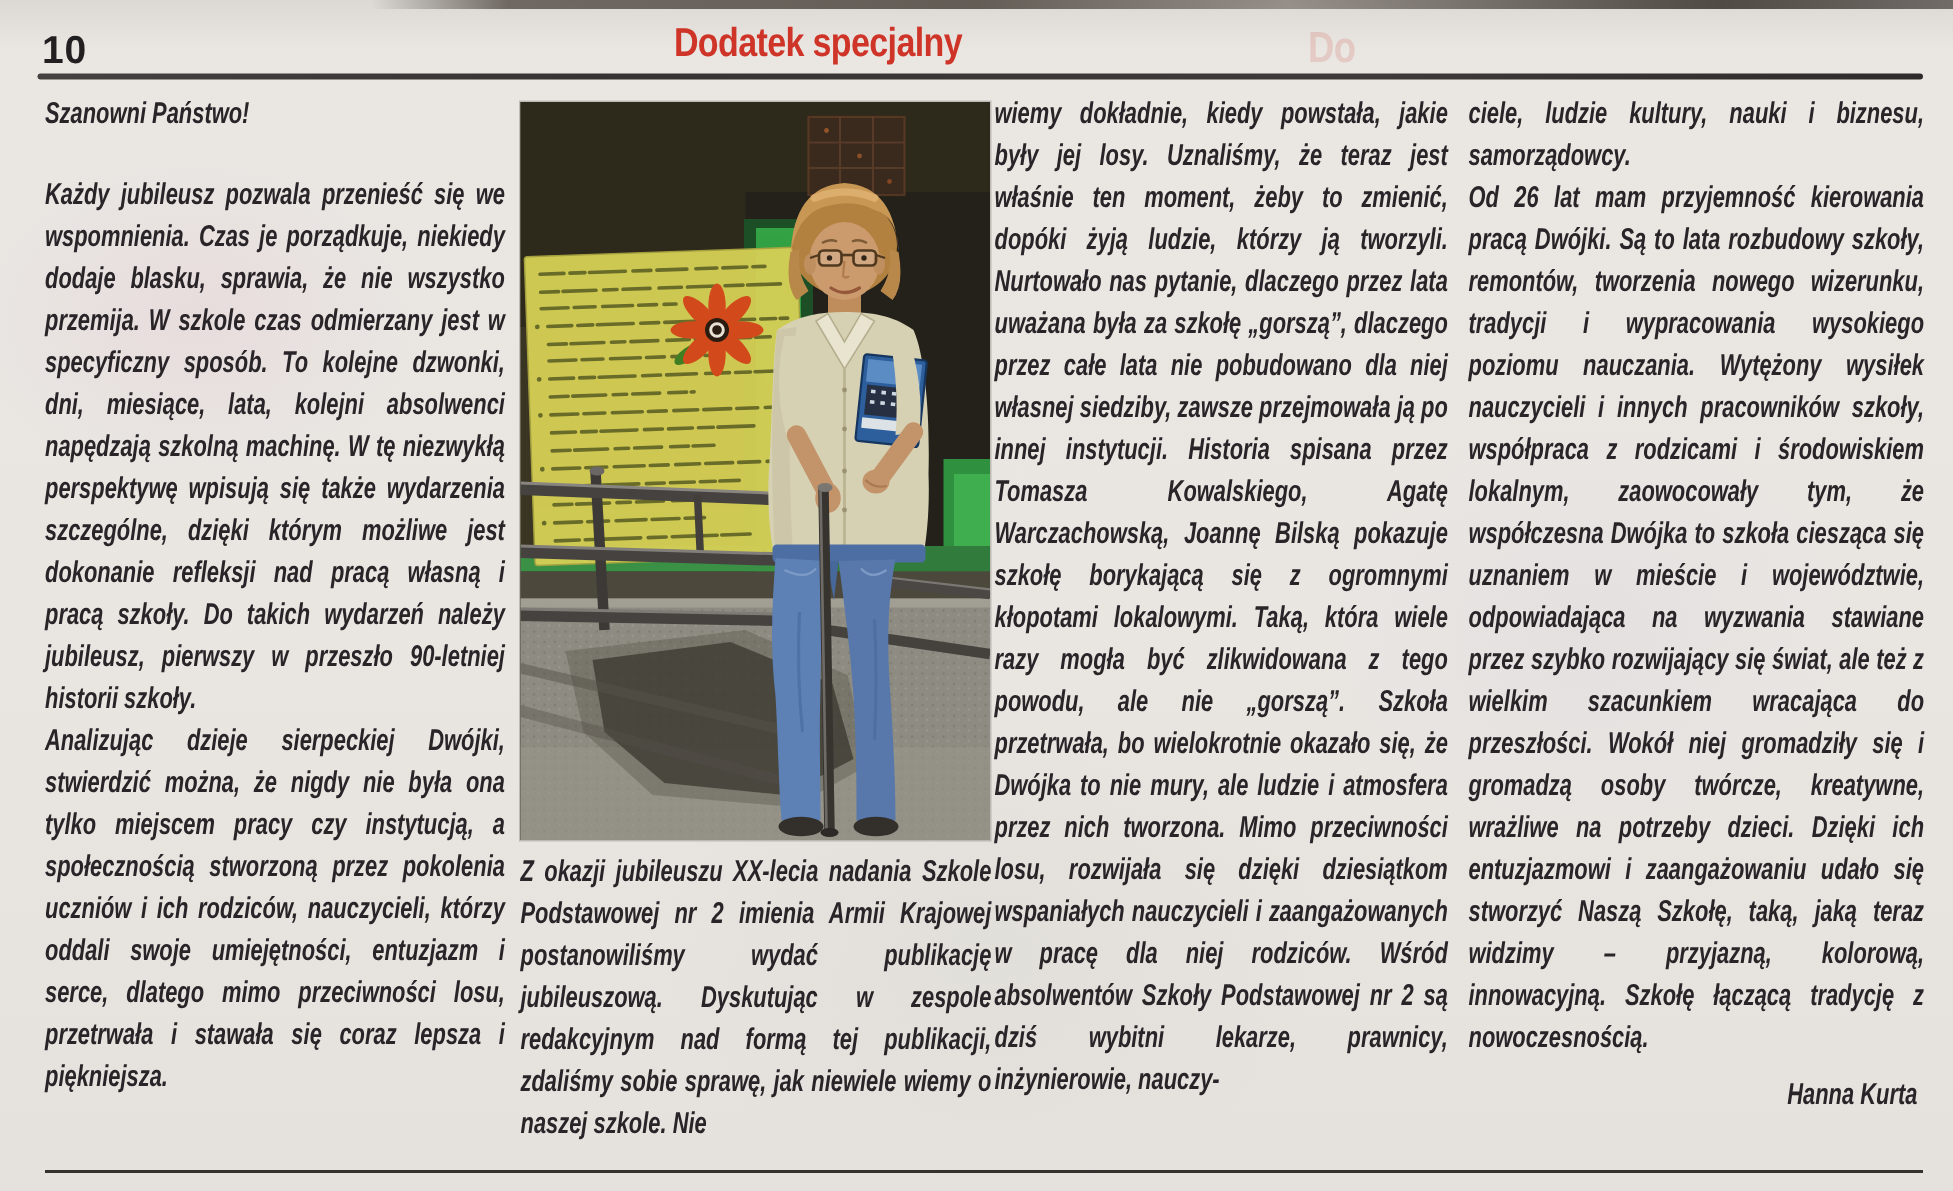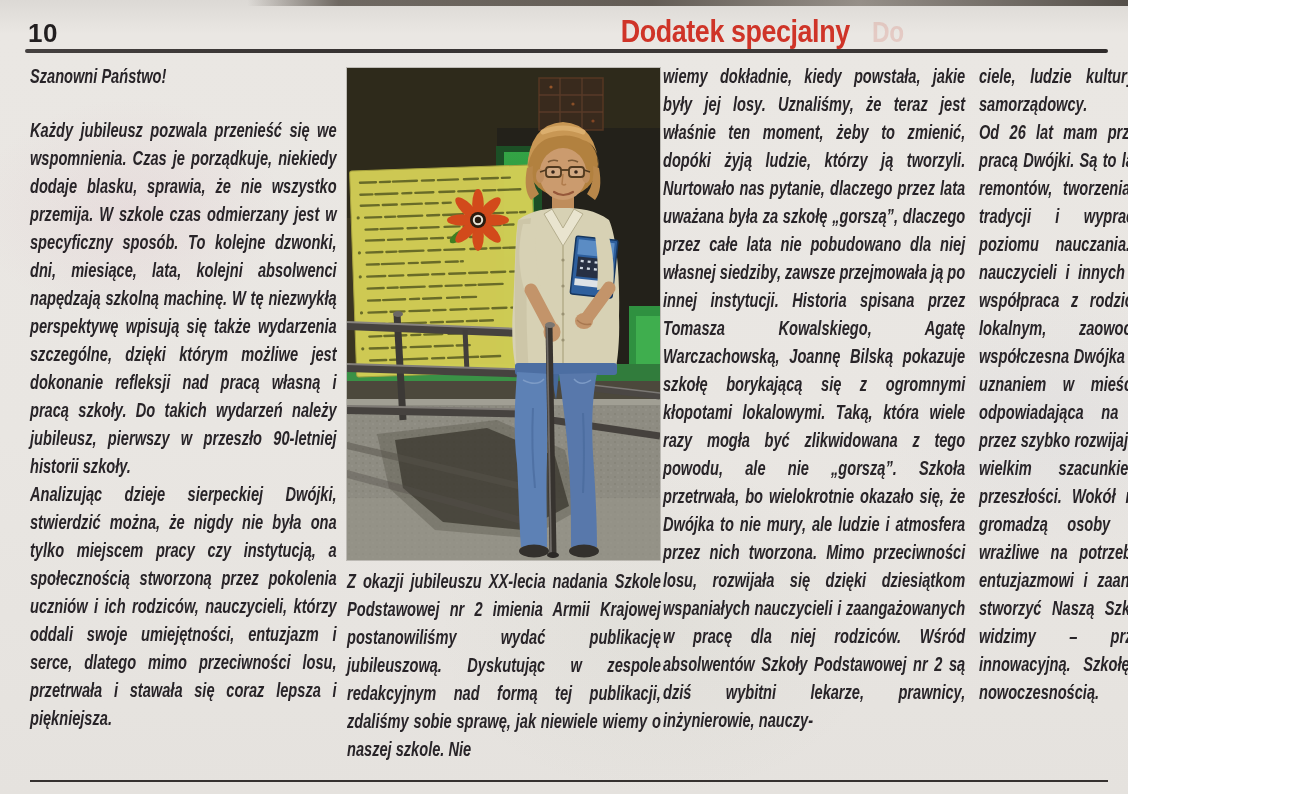--- a/index.html
+++ b/index.html
@@ -1,18 +1,18 @@
 <!DOCTYPE html>
 <html lang="pl"><head>
 <meta charset="utf-8">
 <style>
   html,body{margin:0;padding:0;}
   .page{
     position:relative;
-    width:1128px;height:794px;
+    width:1302px;height:794px;
     overflow:hidden;
     font-family:"Liberation Sans",sans-serif;
     background:
       radial-gradient(220px 160px at 130px 210px, rgba(205,130,160,.10), transparent 70%),
       radial-gradient(260px 200px at 1060px 420px, rgba(150,160,200,.07), transparent 70%),
       radial-gradient(320px 240px at 660px 630px, rgba(130,145,115,.06), transparent 70%),
       linear-gradient(180deg,#dcd9d5 0,#eae7e3 34px,#e9e6e2 55%,#e5e2de 100%);
     color:#29252a;
   }
   
@@ -20,22 +20,22 @@
     position:absolute;left:0;top:0;width:1302px;height:6px;
     background:linear-gradient(90deg,transparent 0,transparent 19%,
       rgba(52,44,36,.65) 26%,rgba(52,44,36,.72) 50%,
       rgba(62,52,42,.45) 66%,rgba(40,34,28,.78) 88%,rgba(40,34,28,.6) 100%);
   }
   .page-number{
     position:absolute;left:28px;top:18px;
     font-size:26px;font-weight:bold;letter-spacing:.5px;color:#221f20;
   }
   .section-title{
-    position:absolute;left:431px;top:13px;width:440px;text-align:right;
-    font-size:32px;font-weight:bold;color:#cf3428;
+    position:absolute;left:431px;top:13px;width:440px;text-align:left;
+    font-size:27px;font-weight:bold;color:#cf3428;
   }
   .section-title .squeezeX{display:inline-block;transform:scaleX(.84);transform-origin:50% 50%;letter-spacing:-.5px;}
   .ghost-print{
     position:absolute;left:872px;top:16px;
     font-size:29px;font-weight:bold;color:rgba(205,70,55,.18);
     transform:scaleX(.84);transform-origin:0 0;letter-spacing:-.5px;
   }
   .date{
     position:absolute;right:20px;top:17px;
     font-size:24px;font-weight:bold;color:#1f1c1d;

